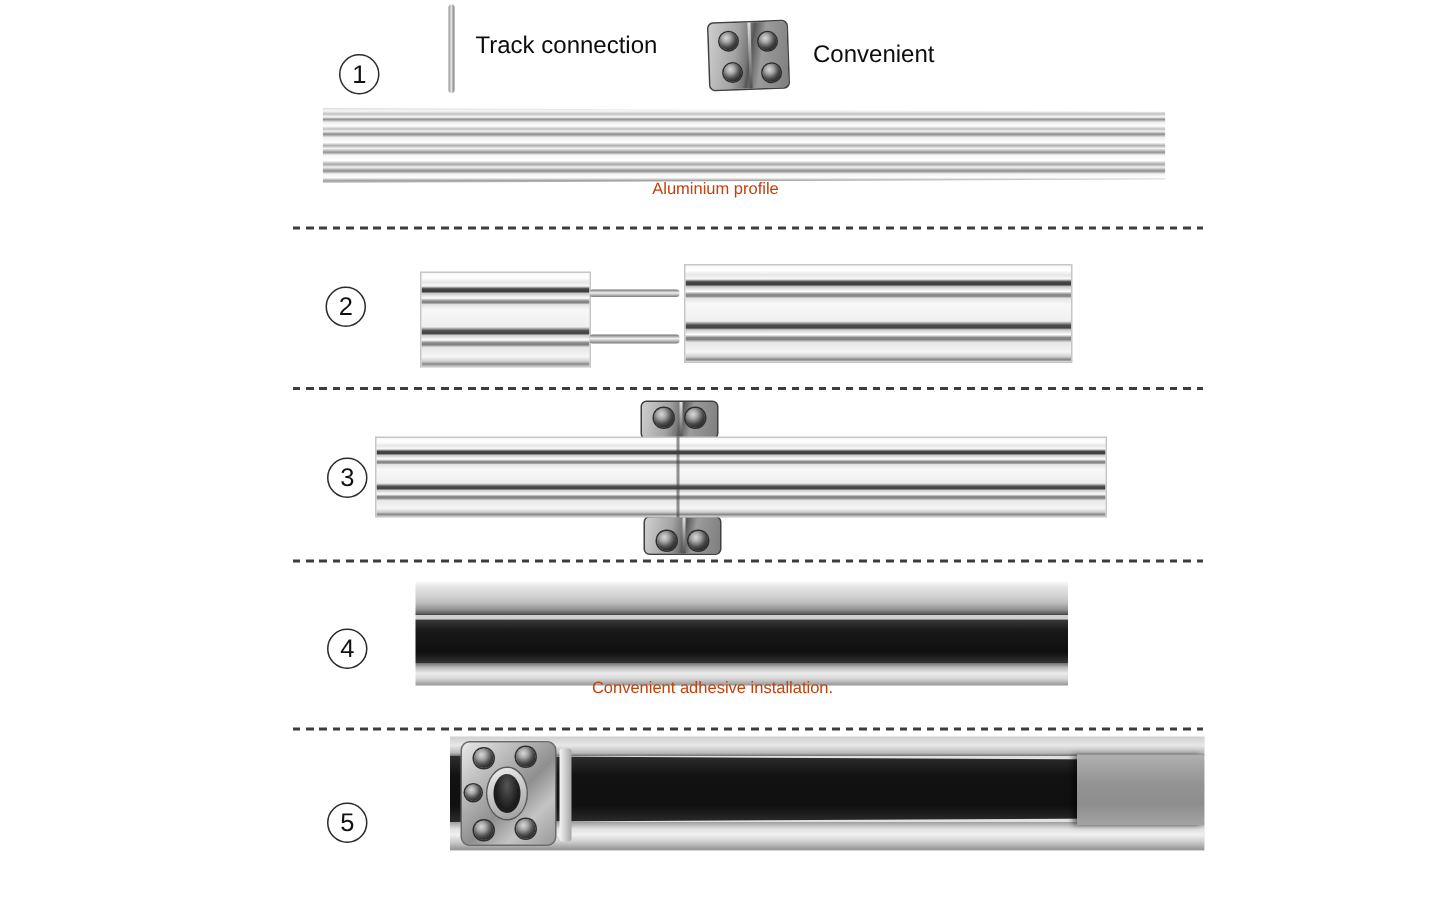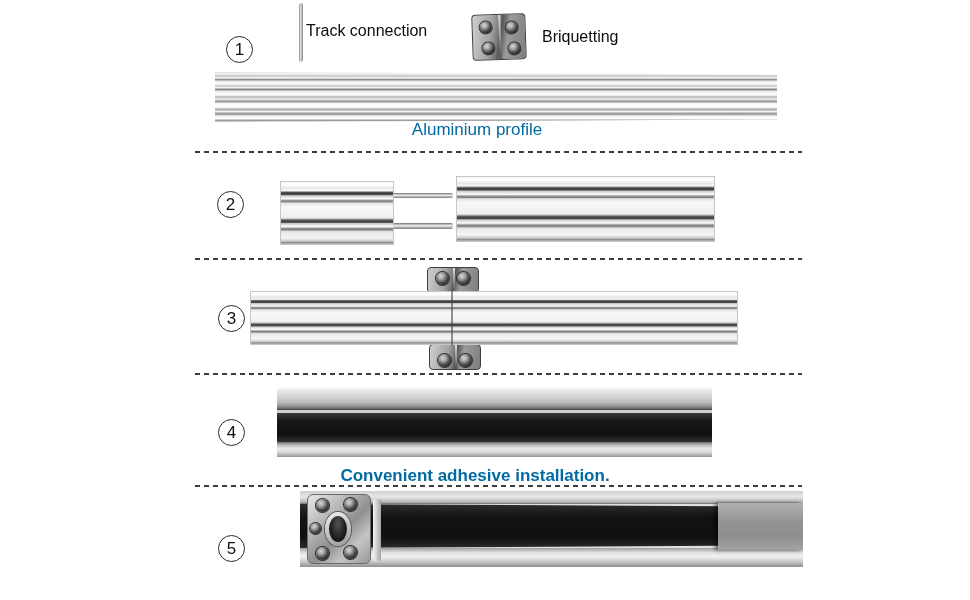--- a/index.html
+++ b/index.html
@@ -12,21 +12,21 @@
   .badge{
     position:absolute;width:27px;height:27px;border:1.5px solid #2a2a2a;border-radius:50%;
     display:flex;align-items:center;justify-content:center;font-size:17px;line-height:1;color:#111;
     background:#fff;box-sizing:border-box;
   }
   
   .divider{
     position:absolute;left:195px;width:607px;height:2px;
     background:repeating-linear-gradient(90deg,#3d3d3d 0 5px,transparent 5px 9px);
   }
-  .caption{position:absolute;font-size:17px;color:#0369a1;white-space:nowrap;transform:translateX(-50%);}
+  .caption{position:absolute;font-size:11px;color:#c2410c;white-space:nowrap;transform:translateX(-50%);}
   .part-label{position:absolute;font-size:16px;color:#0d0d0d;white-space:nowrap;}
 
   
   .metal-rails{
     background:linear-gradient(180deg,
       #dcdcdc 0%,#f7f7f7 4%,#c2c2c2 8%,#fbfbfb 12%,
       #8e8e8e 15%,#ededed 19%,#ffffff 24%,#bfbfbf 28%,
       #f4f4f4 31%,#8a8a8a 35%,#eeeeee 39%,#ffffff 46%,
       #b0b0b0 50%,#f2f2f2 54%,#939393 59%,#f7f7f7 63%,
       #ffffff 70%,#a8a8a8 75%,#f0f0f0 79%,#8b8b8b 84%,
@@ -84,30 +84,30 @@
 <body>
 
 <div id="canvas">
 
   <div class="abs" style="left:0;top:0;width:970px;height:152px;">
     <div class="badge" style="left:226px;top:36px;">
       <span>1</span>
     </div>
 
     <div class="pin-v" style="left:299px;top:3px;width:4px;height:59px;"></div>
-    <div class="part-label" style="left:306px;top:22px;">Track connection</div>
+    <div class="part-label" style="left:317px;top:22px;">Track connection</div>
 
     <div class="plate" style="left:472px;top:14px;width:54px;height:46px;transform:rotate(-2deg);">
       <div class="plate-seam"></div>
       <div class="screw" style="left:7px;top:6px;width:12px;height:12px;"></div>
       <div class="screw" style="left:9px;top:27px;width:12px;height:12px;"></div>
       <div class="screw" style="left:33px;top:7px;width:12px;height:12px;"></div>
       <div class="screw" style="left:35px;top:28px;width:12px;height:12px;"></div>
     </div>
-    <div class="part-label" style="left:542px;top:28px;">Briquetting</div>
+    <div class="part-label" style="left:542px;top:28px;">Convenient</div>
 
     <div class="abs metal-rails" style="left:215px;top:72px;width:562px;height:50px;"></div>
     <div class="caption" style="left:477px;top:120px;">Aluminium profile</div>
   </div>
 
   <div class="divider" style="top:151px;"></div>
 
   <div class="abs" style="left:0;top:152px;width:970px;height:107px;">
     <div class="badge" style="left:217px;top:39px;">
       <span>2</span>
@@ -147,21 +147,21 @@
       <span>4</span>
     </div>
 
     <div class="abs" style="left:277px;top:13px;width:435px;height:70px;">
       <div class="abs rail-top" style="left:0;top:0;width:435px;height:23px;"></div>
       <div class="abs rail-lite" style="left:0;top:23px;width:435px;height:3px;"></div>
       <div class="abs strip-black" style="left:0;top:26px;width:435px;height:29px;"></div>
       <div class="abs rail-bottom" style="left:0;top:55px;width:435px;height:15px;"></div>
     </div>
 
-    <div class="caption" style="left:475px;top:92px;font-weight:bold;">Convenient adhesive installation.</div>
+    <div class="caption" style="left:475px;top:79px;">Convenient adhesive installation.</div>
   </div>
 
   <div class="divider" style="top:485px;"></div>
 
   <div class="abs" style="left:0;top:486px;width:970px;height:114px;">
     <div class="badge" style="left:218px;top:49px;">
       <span>5</span>
     </div>
 
     <div class="photo5" style="left:300px;top:5px;width:503px;height:76px;">

